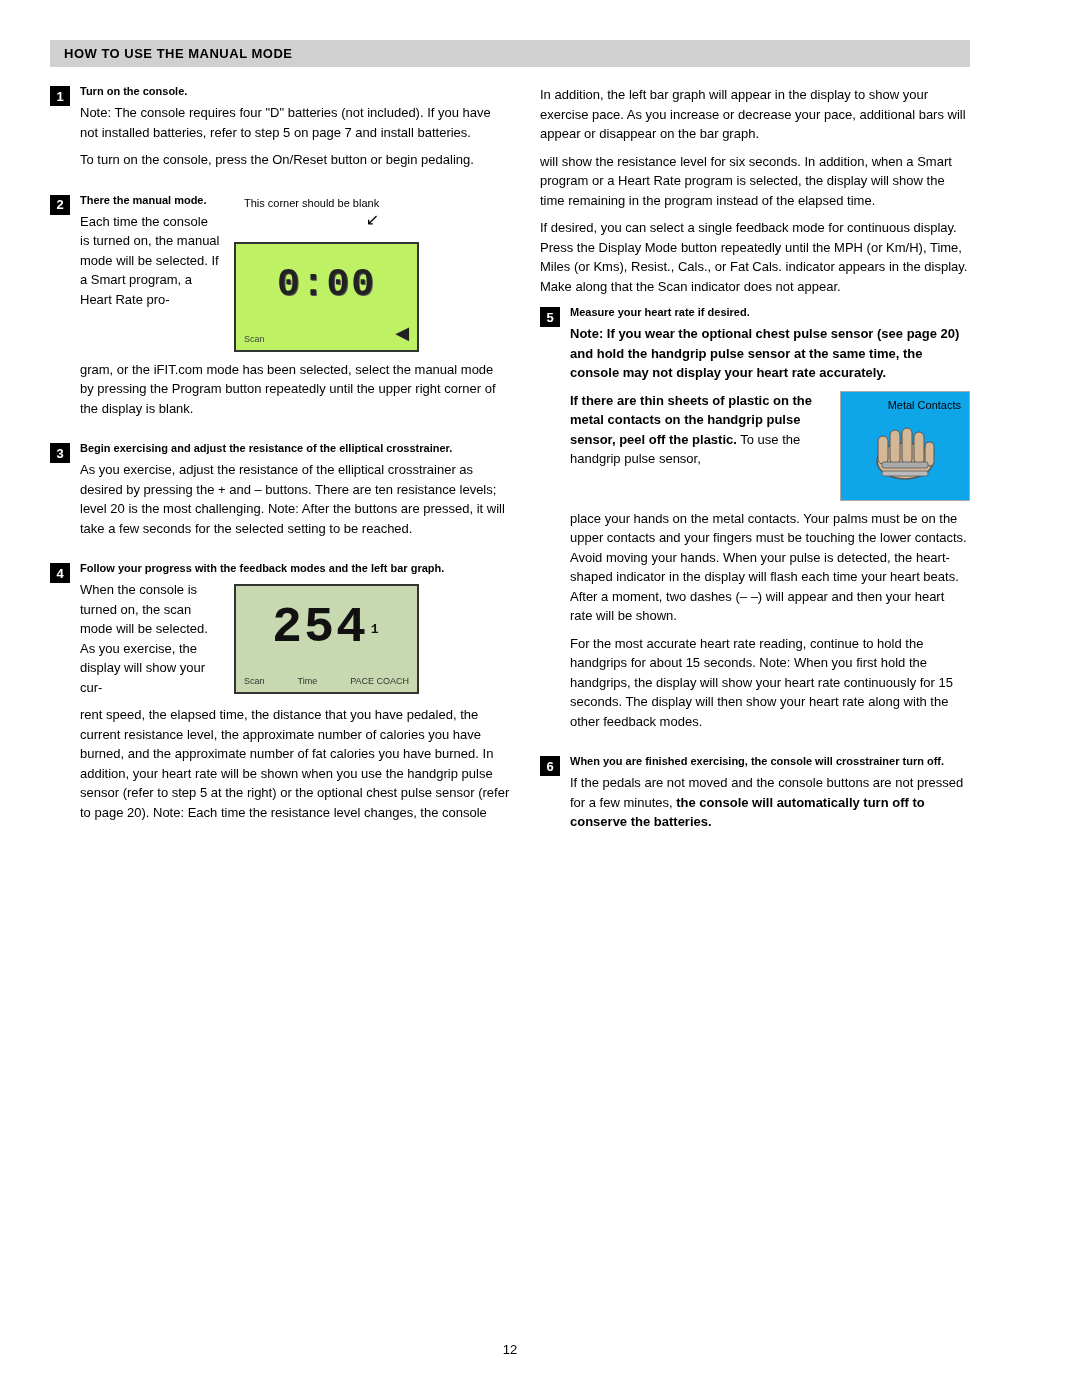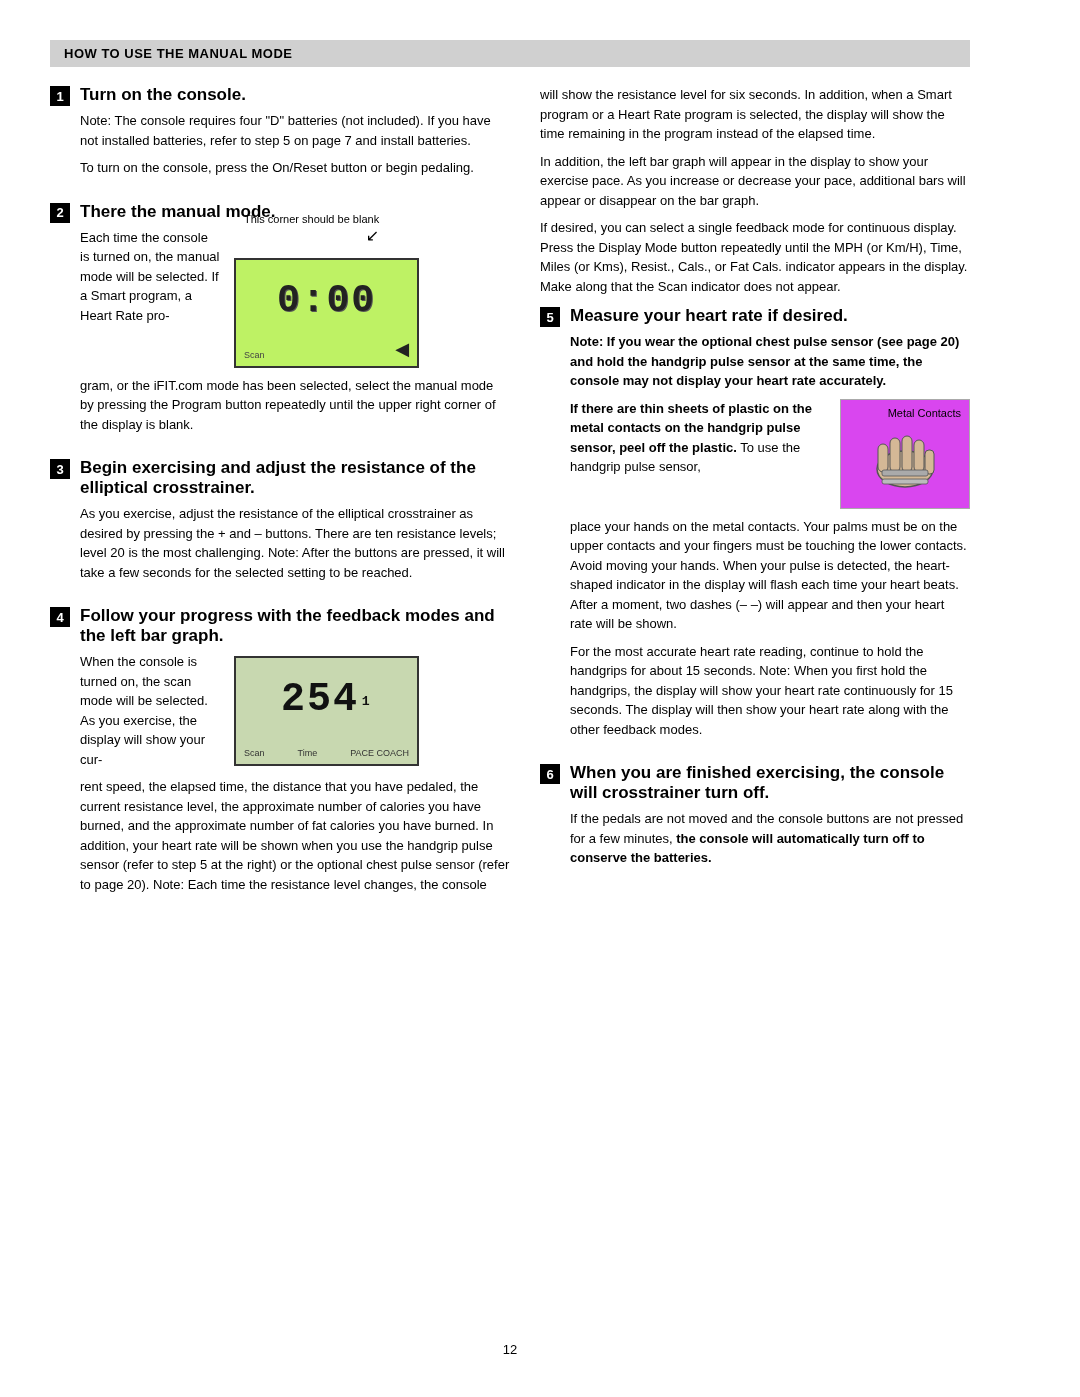--- a/index.html
+++ b/index.html
@@ -57,21 +57,21 @@
       align-items: center;
       justify-content: center;
       flex-shrink: 0;
       margin-top: 1px;
     }
     .step-content {
       flex: 1;
     }
     .step-title {
       font-weight: bold;
-      font-size: 17px;
+      font-size: 11px;
       margin-bottom: 6px;
     }
     p {
       font-size: 13px;
       line-height: 1.5;
       margin-bottom: 8px;
     }
     .display-image-container {
       display: flex;
       gap: 14px;
@@ -160,21 +160,21 @@
       font-size: 13px;
       line-height: 1.5;
       flex: 1;
     }
     .handgrip-image {
       width: 130px;
       height: 110px;
       border: 1px solid #aaa;
       flex-shrink: 0;
       position: relative;
-      background: #d946ef;
+      background: #0ea5e9;
       display: flex;
       align-items: center;
       justify-content: center;
     }
     .handgrip-label {
       position: absolute;
       top: 6px;
       right: 8px;
       font-size: 11px;
       text-align: right;
@@ -249,41 +249,41 @@
 
       <div class="step">
         <div class="step-number">4</div>
         <div class="step-content">
           <div class="step-title"><b>Follow your progress with the feedback modes and the left bar graph.</b></div>
           <div class="display-image-container">
             <div class="display-text-left">When the console is turned on, the scan mode will be selected. As you exercise, the display will show your cur-</div>
             <div style="margin-top:4px;">
               <div class="lcd-display2">
                 <div class="lcd-digits2">
-                  <span style="font-family:'Courier New',monospace;font-size:40px;font-weight:bold;color:#111;letter-spacing:2px;">254</span>
+                  <span style="font-family:'Courier New',monospace;font-size:50px;font-weight:bold;color:#111;letter-spacing:2px;">254</span>
                   <span style="font-family:'Courier New',monospace;font-size:22px;font-weight:bold;color:#111;vertical-align:bottom;margin-bottom:4px;">₁</span>
                 </div>
                 <div class="lcd-labels-bottom">
                   <span class="lcd-label-sm">Scan</span>
                   <span class="lcd-label-sm">Time</span>
                   <span class="lcd-pace-coach">PACE COACH</span>
                 </div>
               </div>
             </div>
           </div>
           <p>rent speed, the elapsed time, the distance that you have pedaled, the current resistance level, the approximate number of calories you have burned, and the approximate number of fat calories you have burned. In addition, your heart rate will be shown when you use the handgrip pulse sensor (refer to step 5 at the right) or the optional chest pulse sensor (refer to page 20). Note: Each time the resistance level changes, the console</p>
         </div>
       </div>
 
     </div>
 
     <div class="col-right">
 
+      <p>In addition, the left bar graph will appear in the display to show your exercise pace. As you increase or decrease your pace, additional bars will appear or disappear on the bar graph.</p>
       <p>will show the resistance level for six seconds. In addition, when a Smart program or a Heart Rate program is selected, the display will show the time remaining in the program instead of the elapsed time.</p>
-      <p>In addition, the left bar graph will appear in the display to show your exercise pace. As you increase or decrease your pace, additional bars will appear or disappear on the bar graph.</p>
       <p>If desired, you can select a single feedback mode for continuous display. Press the Display Mode button repeatedly until the MPH (or Km/H), Time, Miles (or Kms), Resist., Cals., or Fat Cals. indicator appears in the display. Make along that the Scan indicator does not appear.</p>
 
       <div class="step" style="margin-top:10px;">
         <div class="step-number">5</div>
         <div class="step-content">
           <div class="step-title">Measure your heart rate if desired.</div>
           <p><b>Note: If you wear the optional chest pulse sensor (see page 20) and hold the handgrip pulse sensor at the same time, the console may not display your heart rate accurately.</b></p>
 
           <div class="handgrip-section">
             <div class="handgrip-text">

